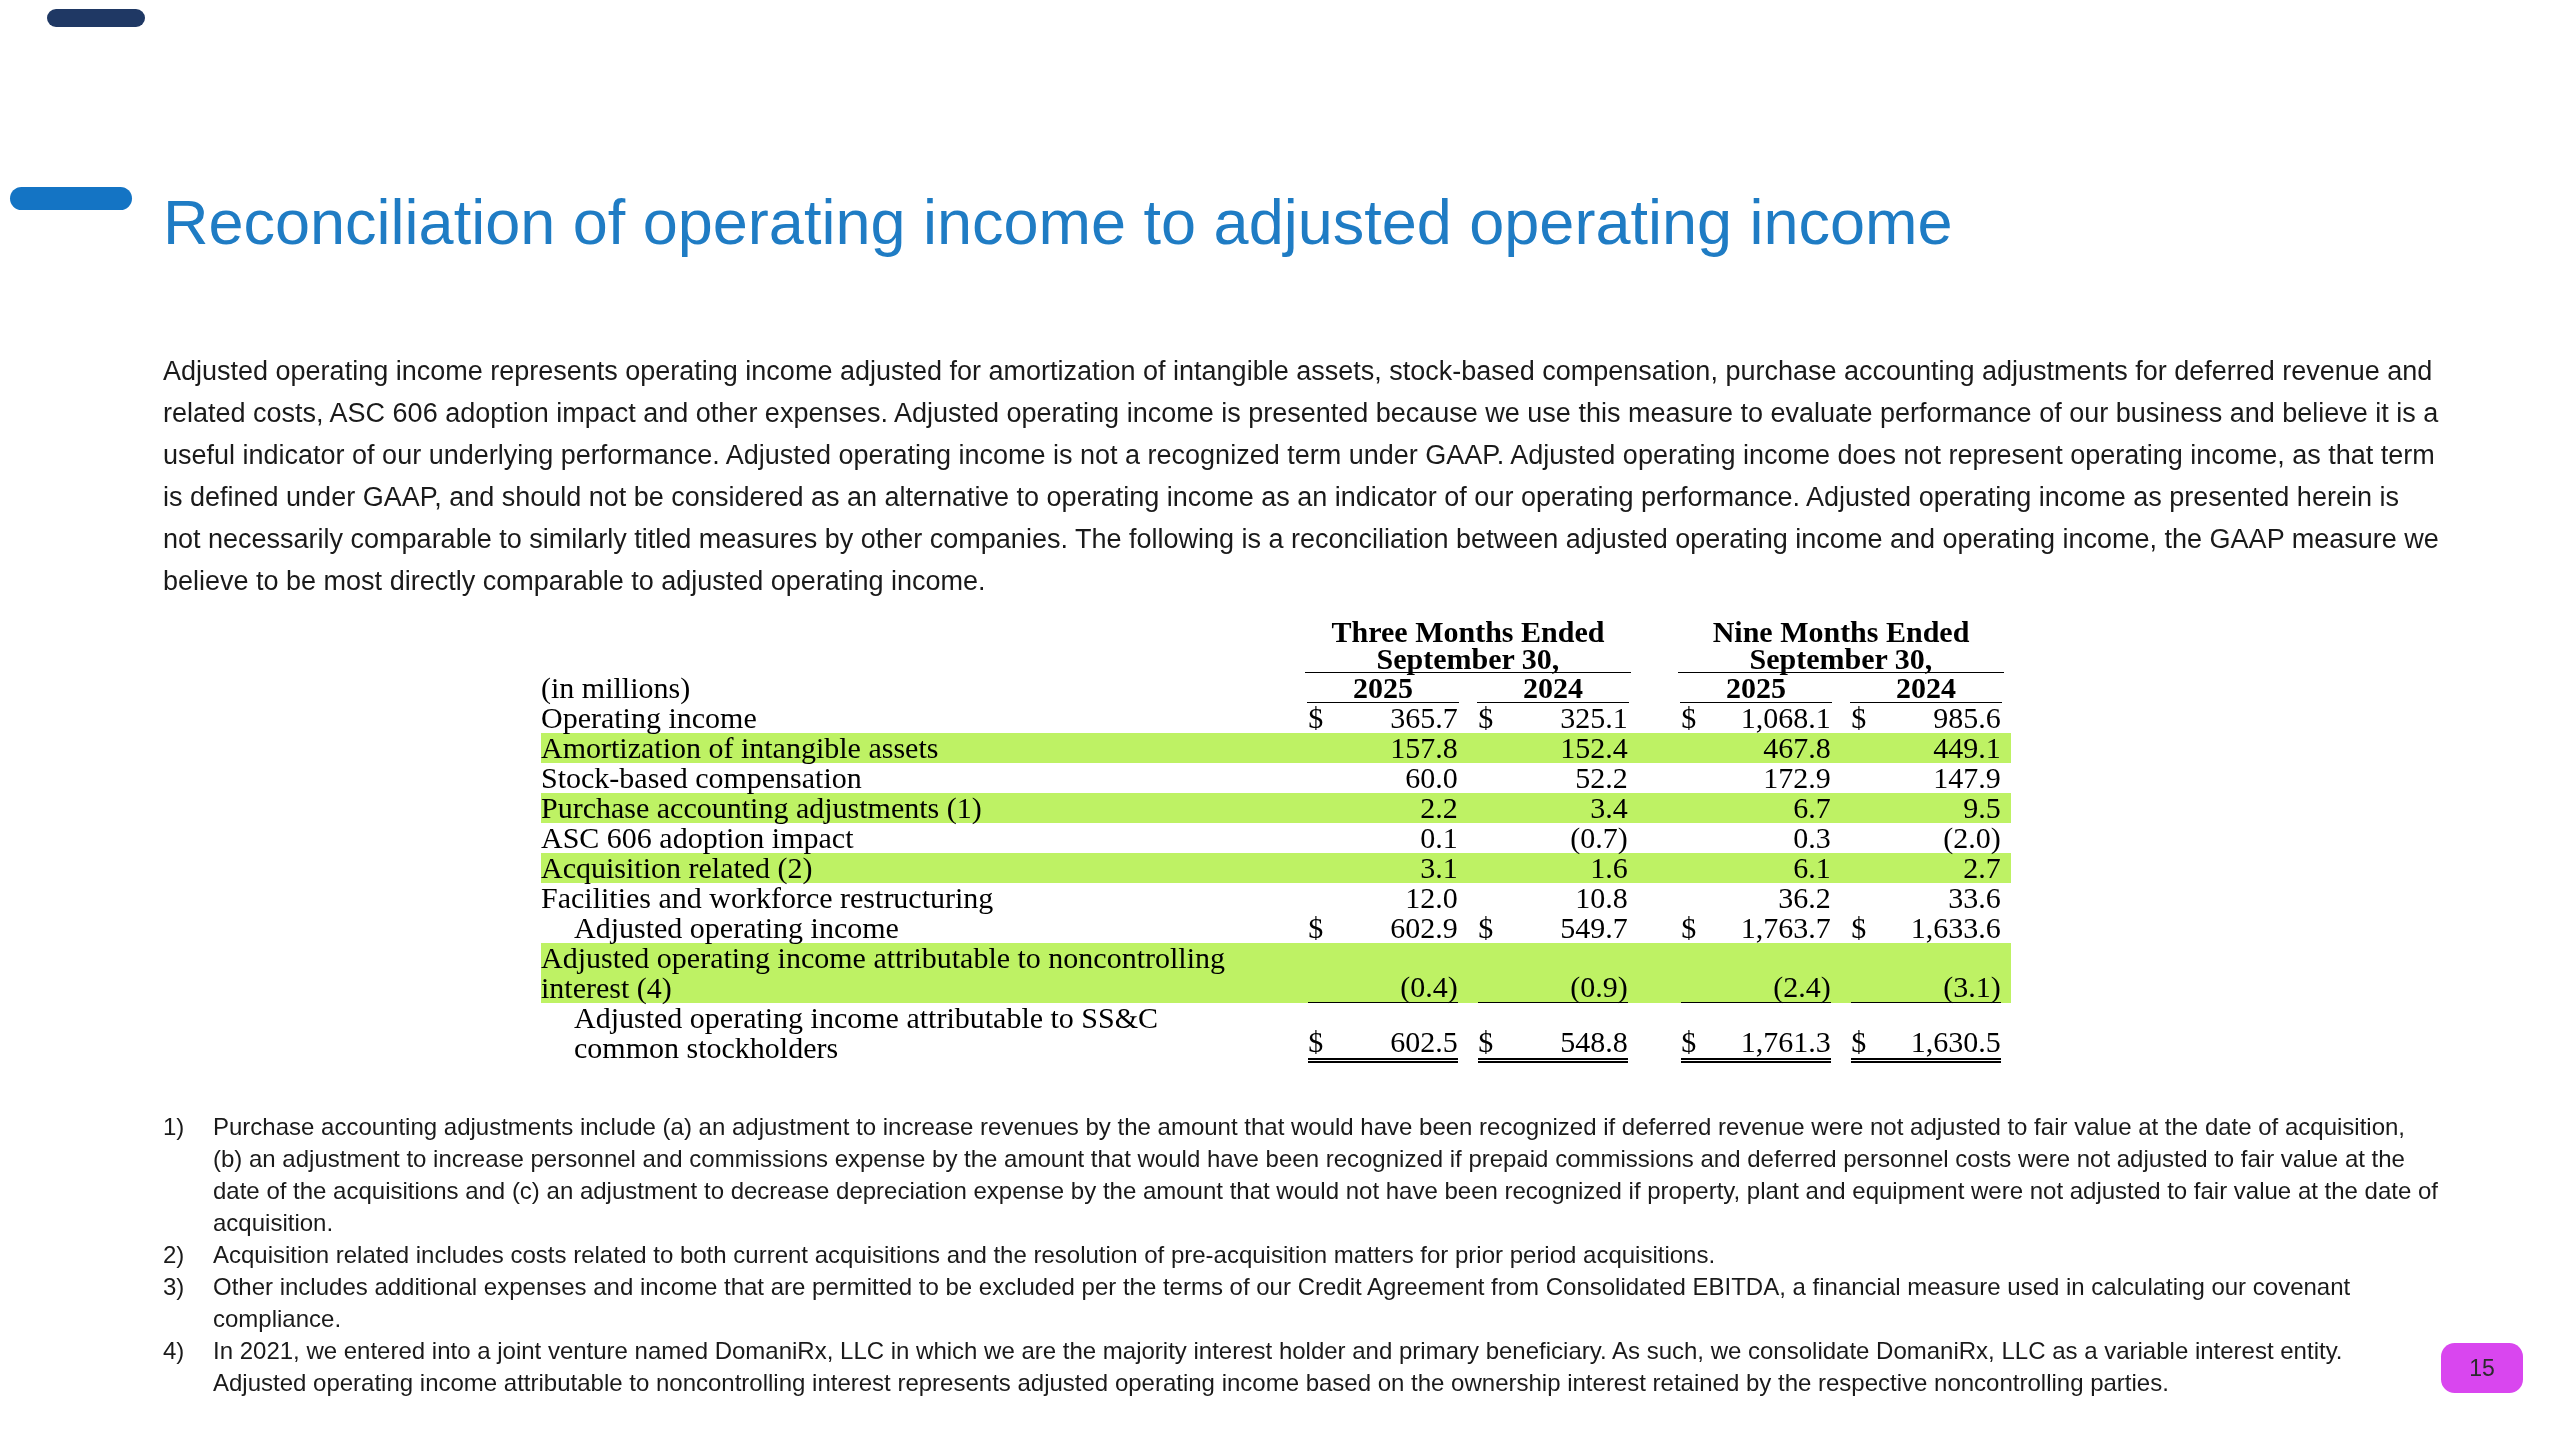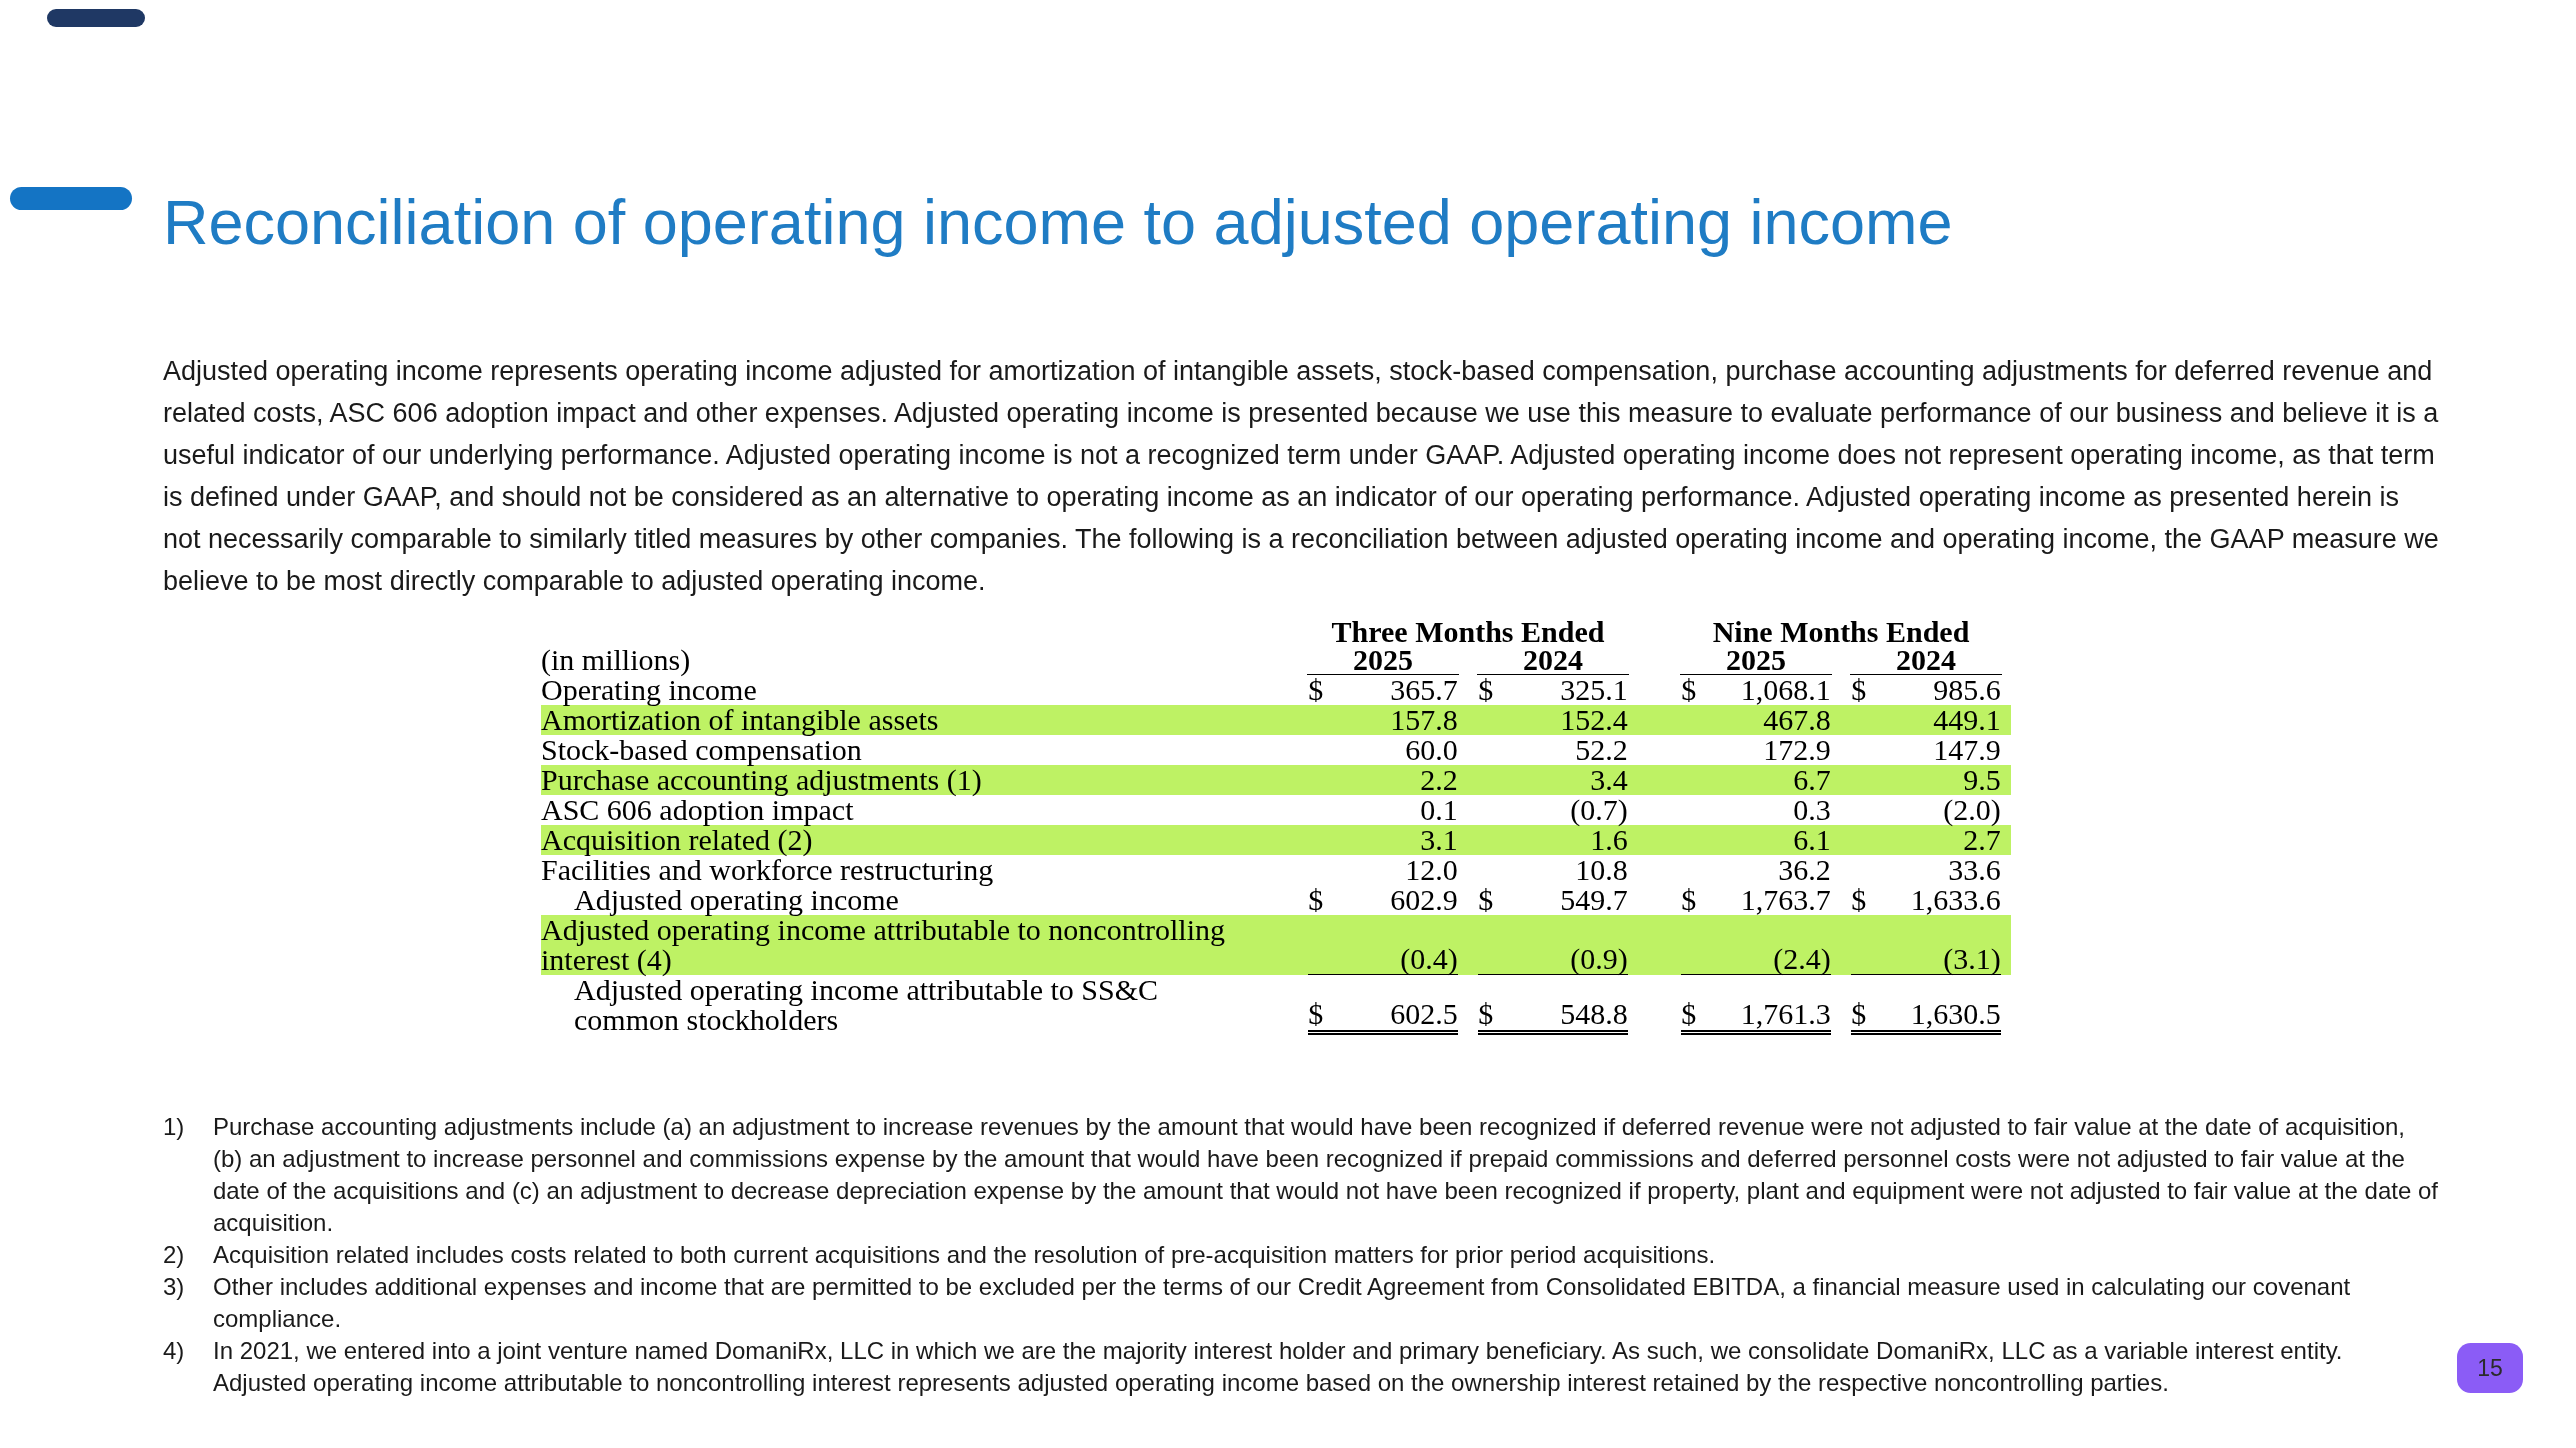--- a/index.html
+++ b/index.html
@@ -64,22 +64,22 @@
   .footnotes {
     position: absolute; left: 163px; top: 1111px;
     width: 2275px; font-size: 24px; line-height: 32px;
   }
   .fn { display: flex; }
   .fn-num { flex: 0 0 50px; }
   .fn-text { flex: 1; }
 
   .page-badge {
     position: absolute; right: 53px; top: 1343px;
-    width: 66px; height: 50px; border-radius: 13.7px;
-    background: #8b5cf6; color: #2b2b2b;
+    width: 82px; height: 50px; border-radius: 13.7px;
+    background: #d946ef; color: #2b2b2b;
     display: flex; align-items: center; justify-content: center;
     font-size: 23px;
   }
 </style>
 </head>
 <body>
 
 <div class="top-accent"></div>
 <div class="title-accent"></div>
 
@@ -103,20 +103,30 @@
       <td class="lbl"></td>
       <td colspan="2">
             <div class="grp">Three Months Ended</div>
           </td>
       <td></td>
       <td colspan="2">
             <div class="grp">Nine Months Ended</div>
           </td>
     </tr>
 
+    <tr>
+      <td class="lbl"></td>
+      <td colspan="2">
+            <div class="grp grp-u">September 30,</div>
+          </td>
+      <td></td>
+      <td colspan="2">
+            <div class="grp grp-u">September 30,</div>
+          </td>
+    </tr>
 
     <tr>
       <td class="lbl">(in millions)</td>
       <td>
             <div class="yr">2025</div>
           </td>
       <td>
             <div class="yr">2024</div>
           </td>
       <td></td>

